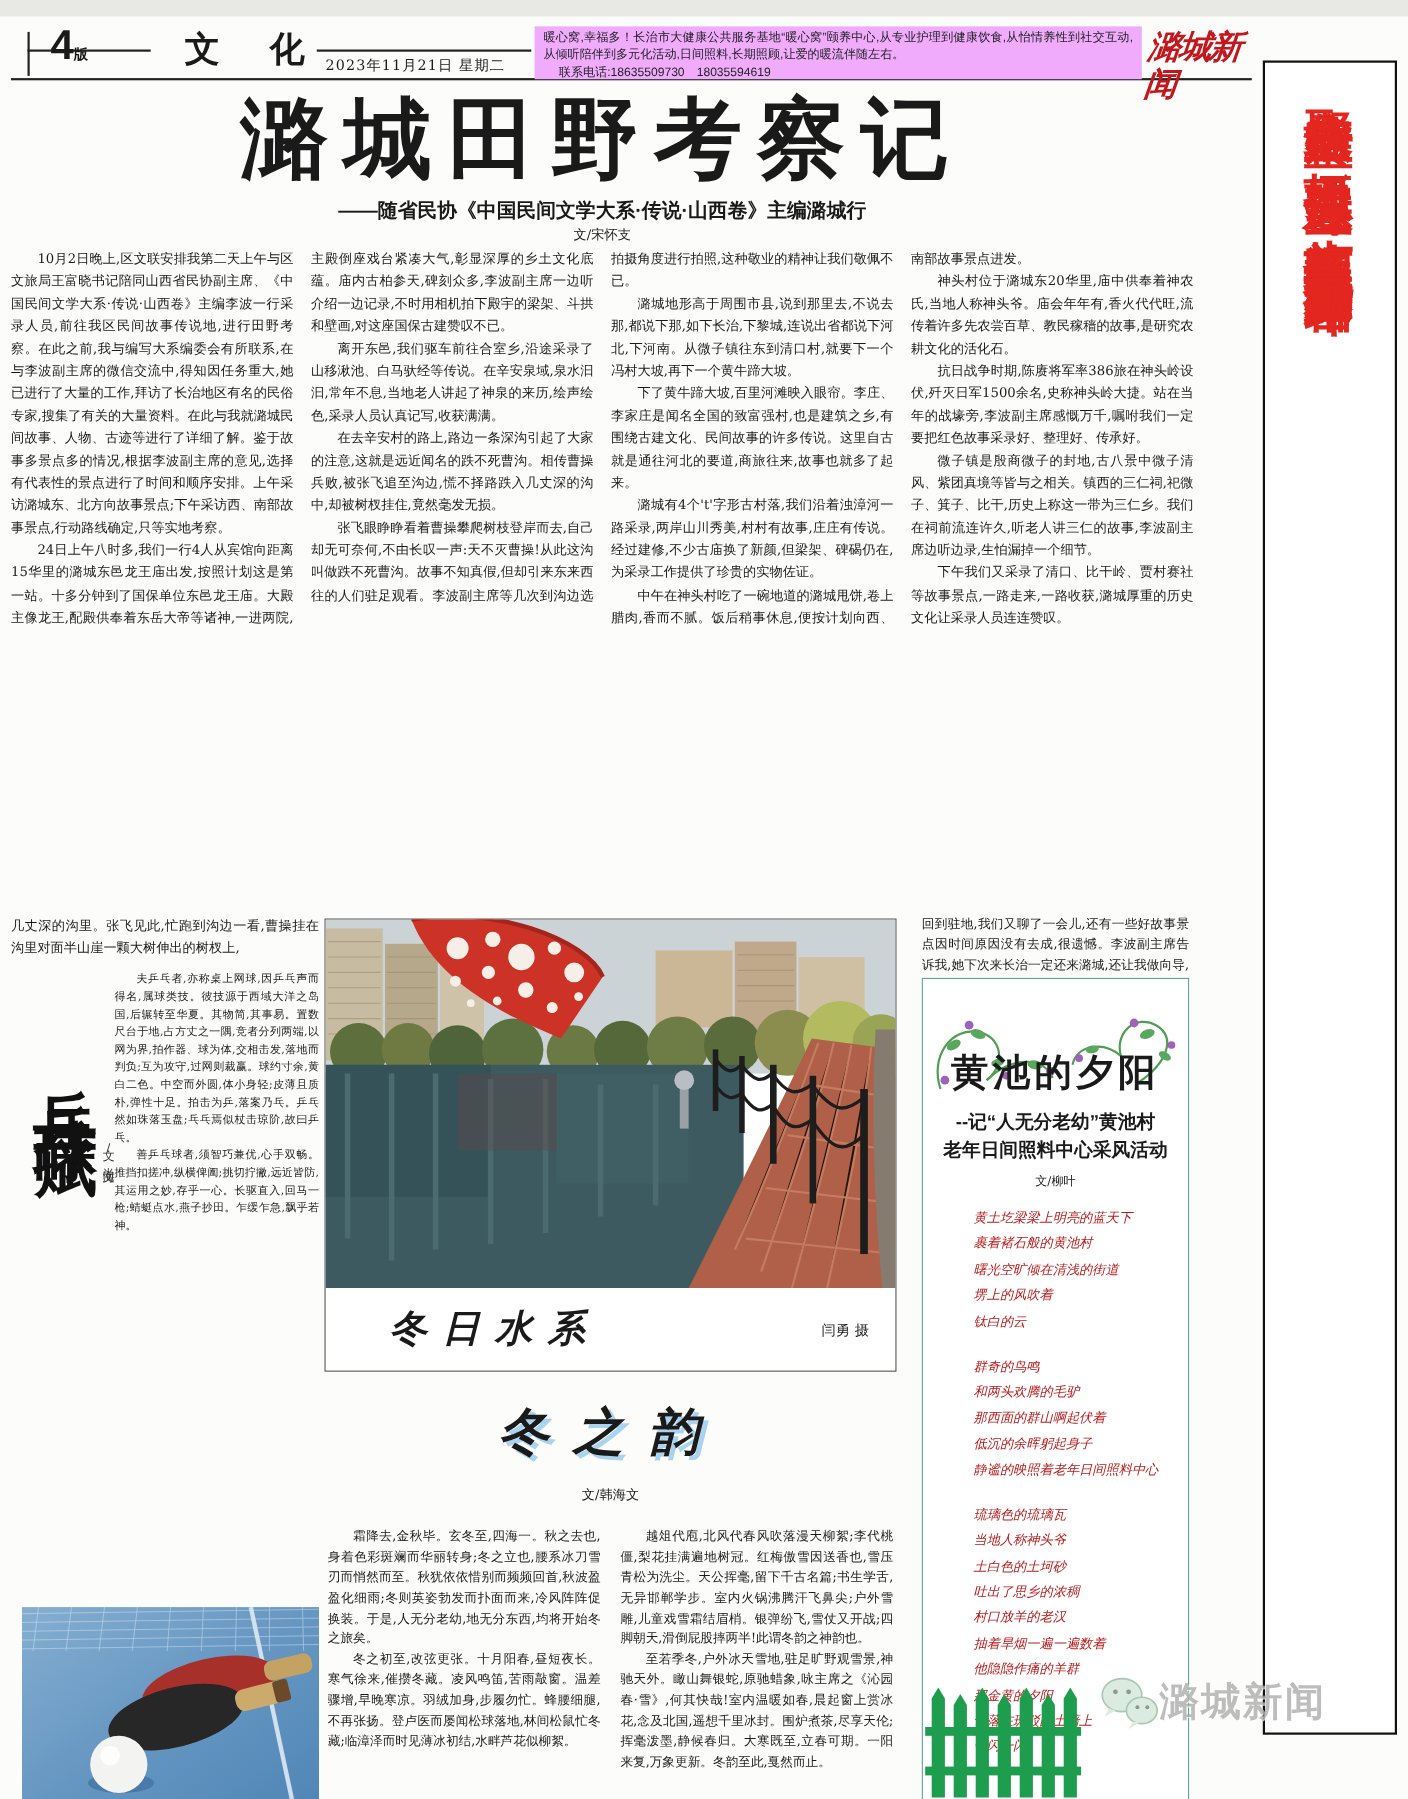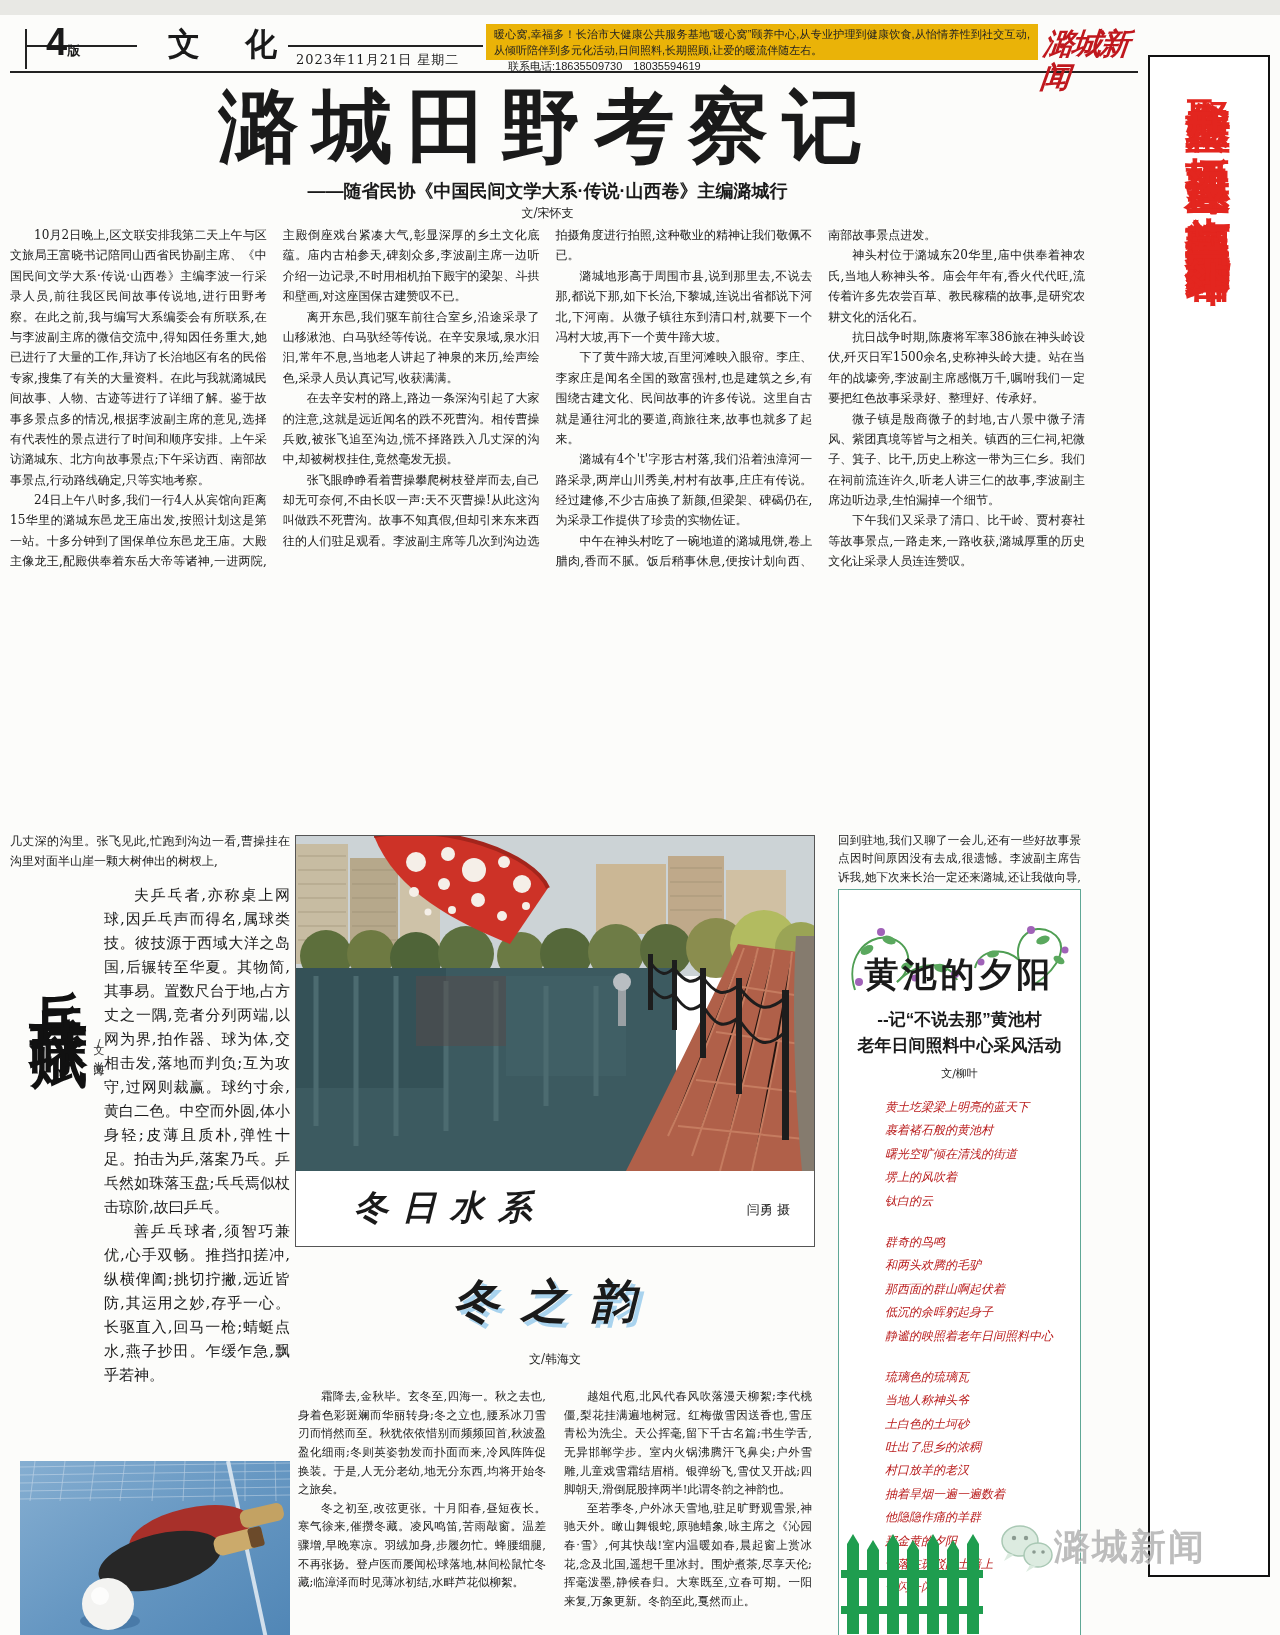--- a/index.html
+++ b/index.html
@@ -8,21 +8,21 @@
   
   .hdr-corner{position:absolute;left:25px;top:14px;width:0;height:40px;border-left:2px solid #222;}
   .hdr-rule-a{position:absolute;left:25px;top:30px;width:112px;border-top:2px solid #222;}
   .hdr-rule-b{position:absolute;left:288px;top:30px;width:195px;border-top:2px solid #222;}
   .hdr-rule-main{position:absolute;left:10px;top:56px;width:1128px;border-top:2px solid #222;}
   .page-num{position:absolute;left:46px;top:6px;font-family:"Liberation Sans","DejaVu Sans",sans-serif;font-weight:900;font-size:38px;}
   .page-num small{font-size:13px;font-weight:700;}
   .section-title{position:absolute;left:168px;top:8px;font-family:"Liberation Sans","DejaVu Sans",sans-serif;
                  font-weight:900;font-size:32px;letter-spacing:18px;}
   .date-text{position:absolute;left:296px;top:36px;font-size:13px;letter-spacing:1px;}
-  .ad-box{position:absolute;left:486px;top:9px;width:552px;height:36px;background:#eab308;
+  .ad-box{position:absolute;left:486px;top:9px;width:552px;height:48px;background:#f0abfc;
           font-family:"Liberation Sans","DejaVu Sans",sans-serif;font-size:11px;line-height:1.45;
           color:#222;padding:3px 8px;box-sizing:border-box;text-align:justify;}
   .ad-phone{text-align:left;padding-left:14px;}
   .masthead{position:absolute;left:1042px;top:12px;width:100px;font-weight:900;font-size:30px;color:#c0181e;
             font-style:italic;transform:skewX(-6deg);letter-spacing:-2px;line-height:1.1;}
   
   .banner-box{position:absolute;left:1148px;top:40px;width:122px;height:1522px;border:2px solid #111;
               background:#fff;box-sizing:border-box;}
   .banner-text{position:absolute;right:8px;top:6px;height:1504px;writing-mode:vertical-rl;text-orientation:upright;
                font-family:"Liberation Sans","DejaVu Sans",sans-serif;font-weight:900;font-size:45px;
@@ -41,21 +41,21 @@
              font-size:12px;line-height:1.7;text-align:justify;}
   .cont-right{position:absolute;left:838px;top:816px;width:243px;height:54px;overflow:hidden;
               font-size:11.5px;line-height:1.6;text-align:justify;}
   
   .pp-title{position:absolute;left:20px;top:928px;height:330px;writing-mode:vertical-rl;text-orientation:upright;
             font-family:"Liberation Sans","DejaVu Sans",sans-serif;font-weight:900;font-size:58px;
             letter-spacing:14px;color:#111;text-shadow:0 0 2px #fff;}
   .pp-byline{position:absolute;left:90px;top:1020px;writing-mode:vertical-rl;text-orientation:upright;
              font-size:11px;color:#333;letter-spacing:2px;}
   .pp-body{position:absolute;left:104px;top:868px;width:186px;height:560px;overflow:hidden;
-           font-size:15px;line-height:1.6;text-align:justify;}
+           font-size:10px;line-height:1.6;text-align:justify;}
   .pp-photo{position:absolute;left:20px;top:1446px;width:270px;height:187px;}
   
   .photo-fig{position:absolute;left:295px;top:820px;width:520px;height:412px;border:1px solid #555;box-sizing:border-box;background:#fff;}
   .photo-img{display:block;width:100%;height:335px;}
   .photo-band{position:relative;height:74px;}
   .photo-caption{position:absolute;left:58px;top:14px;font-weight:900;font-size:34px;font-style:italic;letter-spacing:14px;}
   .photo-credit{position:absolute;right:24px;top:30px;font-size:13px;}
   
   .winter-title{position:absolute;left:295px;top:1256px;width:520px;text-align:center;font-weight:900;font-size:46px;
                 letter-spacing:22px;font-style:italic;text-shadow:4px 4px 0 #a9d3ee;}
@@ -295,21 +295,21 @@
         <circle cx="14" cy="62" r="4"></circle>
           <circle cx="36" cy="12" r="4"></circle>
           <circle cx="70" cy="58" r="3.5"></circle>
         <circle cx="110" cy="54" r="4"></circle>
           <circle cx="186" cy="10" r="4"></circle>
           <circle cx="220" cy="30" r="3.5"></circle>
         <circle cx="136" cy="42" r="3.5"></circle>
       </g>
     </svg>
     <div class="poem-title">黄池的夕阳</div>
-    <div class="poem-sub1">--记“不说去那”黄池村</div>
+    <div class="poem-sub1">--记“人无分老幼”黄池村</div>
     <div class="poem-sub2">老年日间照料中心采风活动</div>
     <div class="poem-byline">文/柳叶</div>
     <div class="poem-stanzas">
         <div class="stanza">
           <div class="poem-line">黄土圪梁梁上明亮的蓝天下</div>
           <div class="poem-line">裹着褚石般的黄池村</div>
           <div class="poem-line">曙光空旷倾在清浅的街道</div>
           <div class="poem-line">塄上的风吹着</div>
           <div class="poem-line">钛白的云</div>
         </div>

